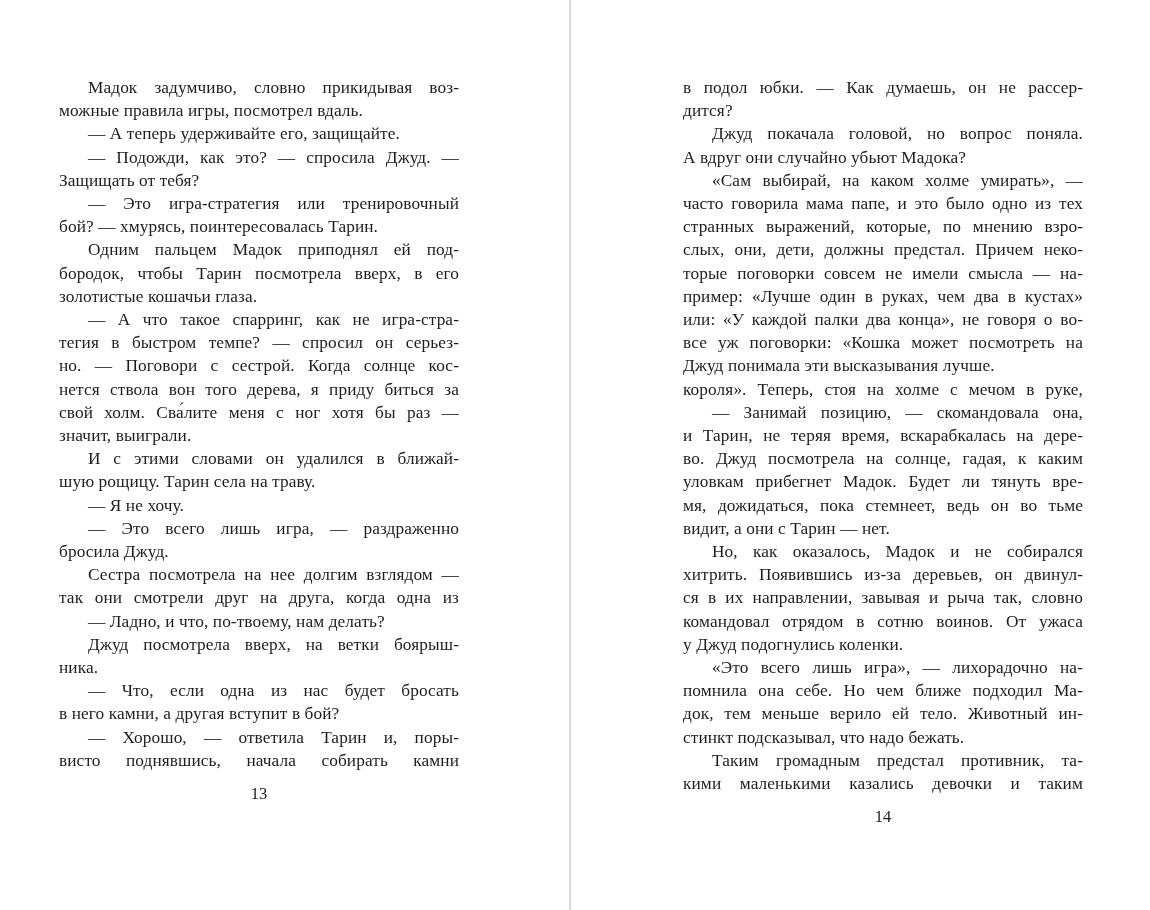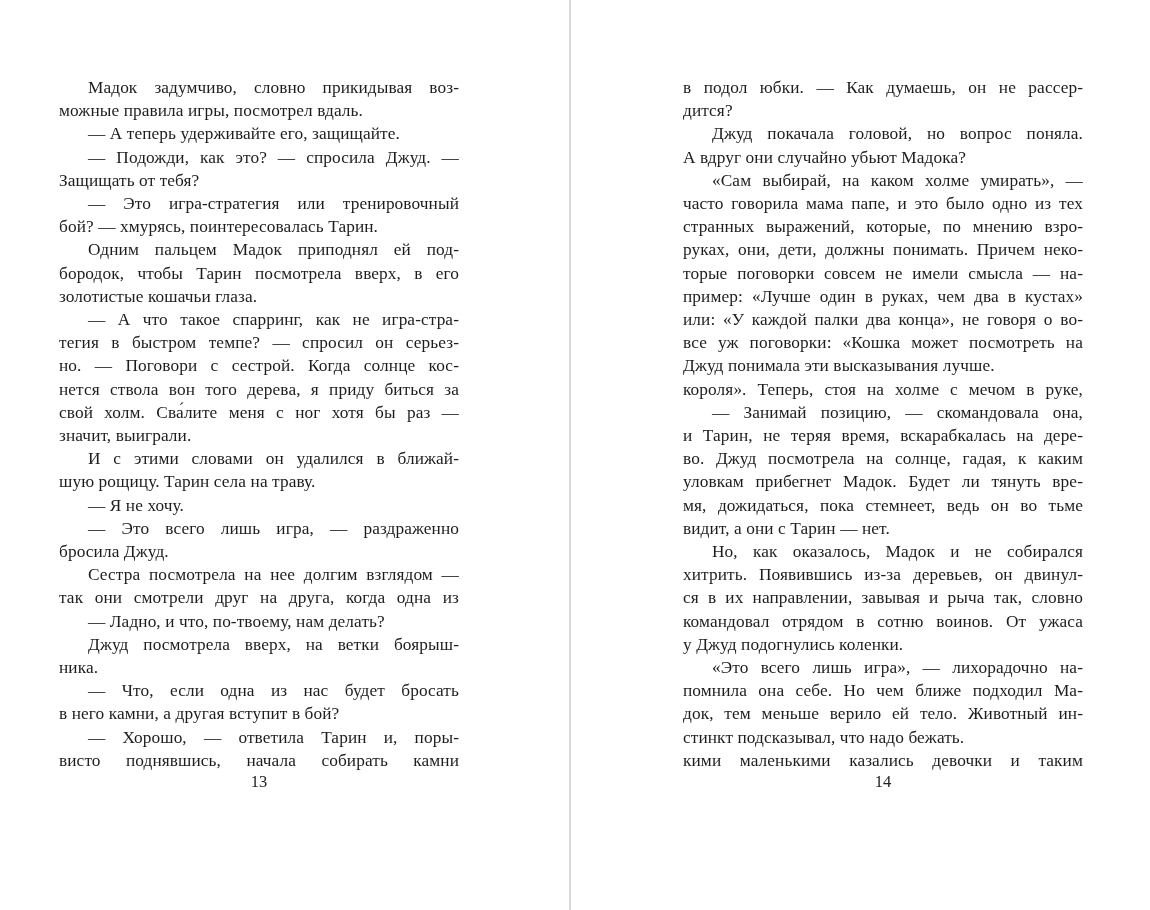--- a/index.html
+++ b/index.html
@@ -38,20 +38,21 @@
     text-align: left;
   }
   .line.jl {
     text-align: justify;
     text-align-last: justify;
   }
   .line.ind {
     text-indent: 29px;
   }
   .page-number {
+    margin-top: 12px;
     text-align: center;
     font-family: "Liberation Serif", "DejaVu Serif", serif;
     font-size: 16.5px;
     color: #222222;
   }
 </style>
 </head>
 <body>
 
 <div class="spread">
@@ -95,21 +96,21 @@
 
   <section class="page right">
     <div class="page-body" id="right-body">
         <div class="line jl">в подол юбки. — Как думаешь, он не рассер-</div>
         <div class="line">дится?</div>
         <div class="line jl ind">Джуд покачала головой, но вопрос поняла.</div>
         <div class="line">А вдруг они случайно убьют Мадока?</div>
         <div class="line jl ind">«Сам выбирай, на каком холме умирать», —</div>
         <div class="line jl">часто говорила мама папе, и это было одно из тех</div>
         <div class="line jl">странных выражений, которые, по мнению взро-</div>
-        <div class="line jl">руках, они, дети, должны понимать. Причем неко-</div>
+        <div class="line jl">слых, они, дети, должны предстал. Причем неко-</div>
         <div class="line jl">торые поговорки совсем не имели смысла — на-</div>
         <div class="line jl">пример: «Лучше один в руках, чем два в кустах»</div>
         <div class="line jl">или: «У каждой палки два конца», не говоря о во-</div>
         <div class="line jl">все уж поговорки: «Кошка может посмотреть на</div>
         <div class="line">Джуд понимала эти высказывания лучше.</div>
         <div class="line jl">короля». Теперь, стоя на холме с мечом в руке,</div>
         <div class="line jl ind">— Занимай позицию, — скомандовала она,</div>
         <div class="line jl">и Тарин, не теряя время, вскарабкалась на дере-</div>
         <div class="line jl">во. Джуд посмотрела на солнце, гадая, к каким</div>
         <div class="line jl">уловкам прибегнет Мадок. Будет ли тянуть вре-</div>
@@ -117,17 +118,18 @@
         <div class="line">видит, а они с Тарин — нет.</div>
         <div class="line jl ind">Но, как оказалось, Мадок и не собирался</div>
         <div class="line jl">хитрить. Появившись из-за деревьев, он двинул-</div>
         <div class="line jl">ся в их направлении, завывая и рыча так, словно</div>
         <div class="line jl">командовал отрядом в сотню воинов. От ужаса</div>
         <div class="line">у Джуд подогнулись коленки.</div>
         <div class="line jl ind">«Это всего лишь игра», — лихорадочно на-</div>
         <div class="line jl">помнила она себе. Но чем ближе подходил Ма-</div>
         <div class="line jl">док, тем меньше верило ей тело. Животный ин-</div>
         <div class="line">стинкт подсказывал, что надо бежать.</div>
+        <div class="line jl ind">Таким громадным предстал противник, та-</div>
         <div class="line jl">кими маленькими казались девочки и таким</div>
       </div>
     <div class="page-number">14</div>
   </section>
 </div>
 
 </body></html>

